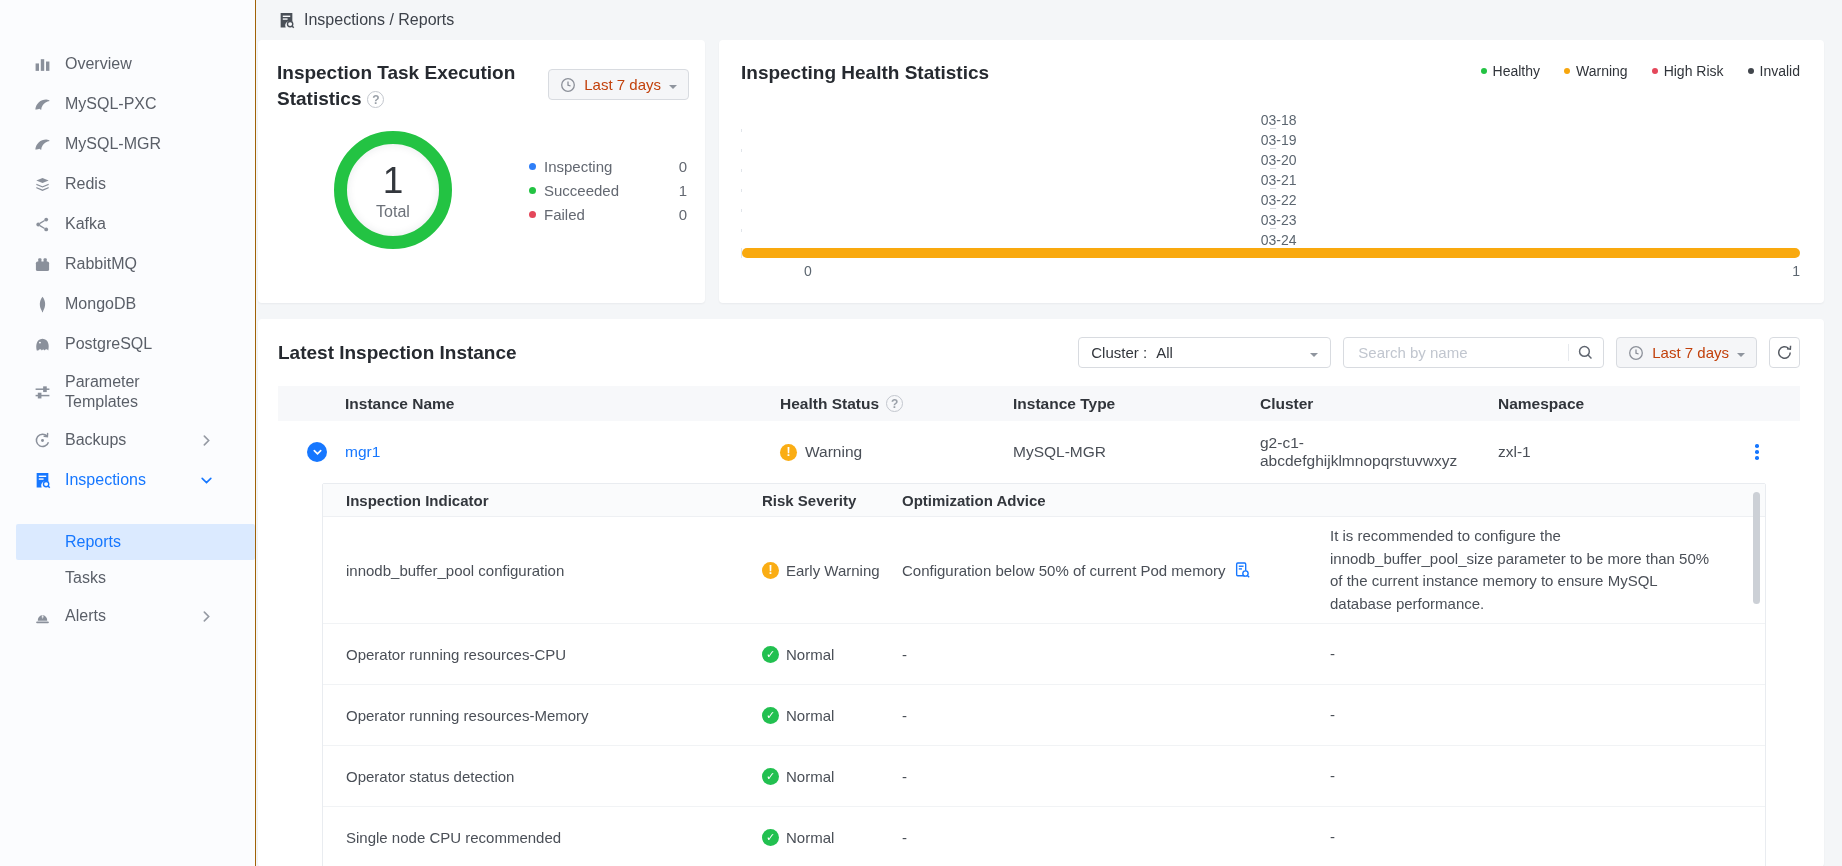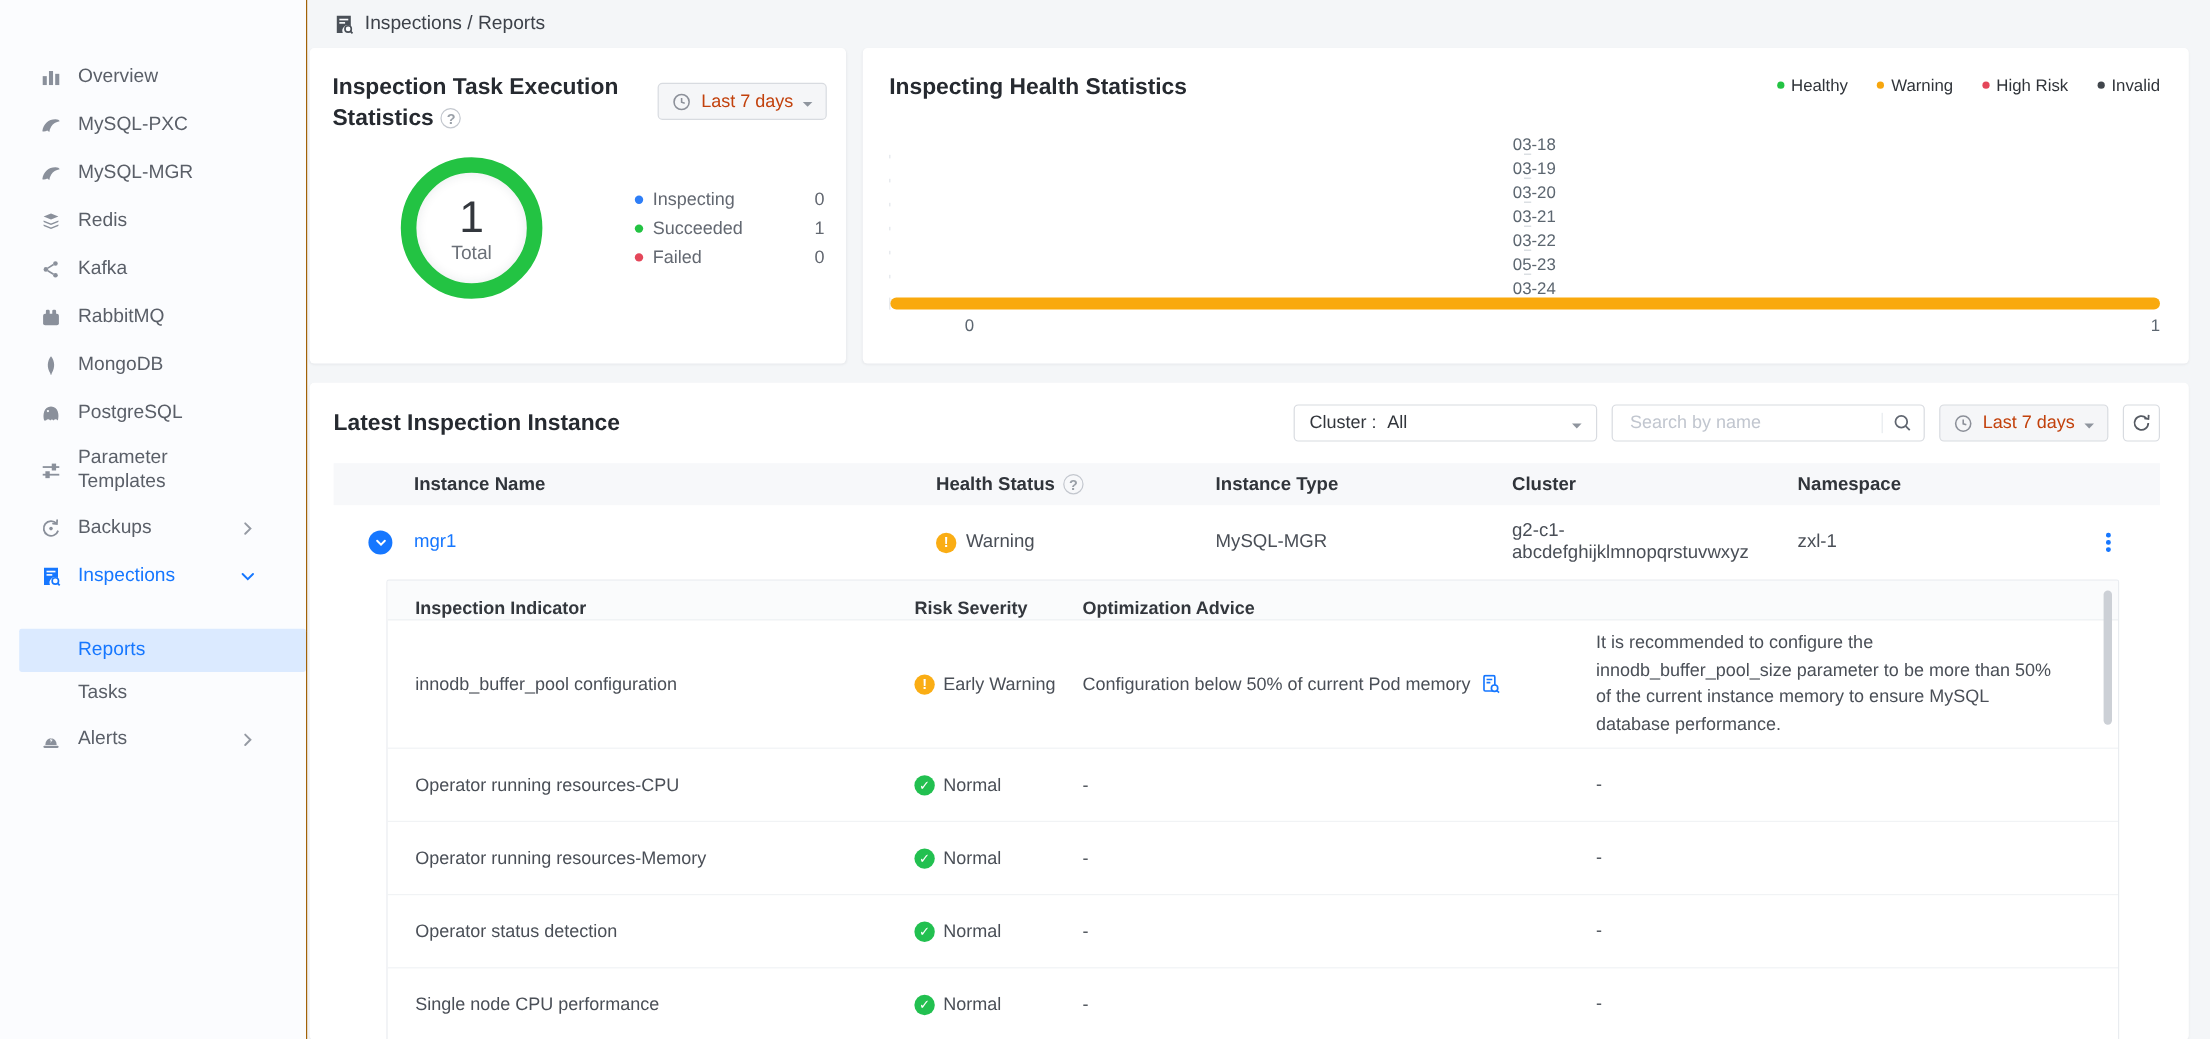--- a/index.html
+++ b/index.html
@@ -125,21 +125,21 @@
     align-items:center; justify-content:center; color:#fff; font-size:12px; font-weight:bold; }
   .badge.warning { background:#faad14; } .badge.warning::before { content:"!"; }
   .badge.normal { background:#22c050; } .badge.normal::before { content:"\2713"; font-size:11px; }
   .hs { display:flex; align-items:center; gap:8px; }
   .kebab { margin-left:auto; margin-right:38px; display:flex; flex-direction:column;
     gap:2.5px; cursor:pointer; padding:3px; }
   .kebab i { width:3.6px; height:3.6px; border-radius:50%; background:#1677ff; }
 
   .dtable { margin-left:44px; width:1444px; border:1px solid #e9ecf0; border-radius:2px;
     background:#fff; position:relative; }
-  .dhead { display:flex; align-items:flex-end; height:33px; background:#fafbfc;
+  .dhead { display:flex; align-items:center; height:33px; background:#fafbfc;
     border-bottom:1px solid #eef0f3; font-weight:bold; font-size:15px; color:#33373d; }
   .dc1 { width:439px; padding-left:23px; }
   .dc2 { width:140px; }
   .dc3 { width:428px; display:flex; align-items:center; gap:8px; }
   .dc4 { flex:1; padding-right:45px; }
   .drow { display:flex; align-items:center; min-height:61px;
     border-bottom:1px solid #f1f3f5; font-size:15px; color:#4a4f57; }
   .drow.tall { min-height:91px; }
   .drow .dc2 { display:flex; align-items:center; gap:7px; }
   .drow .dc4 { line-height:1.5; padding-top:8px; padding-bottom:8px; }
@@ -405,21 +405,21 @@
               <span class="ylab">03-21</span>
               <span class="ytick"></span>
               <div class="track"></div>
             </div>
             <div class="hrow">
               <span class="ylab">03-22</span>
               <span class="ytick"></span>
               <div class="track"></div>
             </div>
             <div class="hrow">
-              <span class="ylab">05-23</span>
+              <span class="ylab">03-23</span>
               <span class="ytick"></span>
               <div class="track"></div>
             </div>
             <div class="hrow">
               <span class="ylab">03-24</span>
               <span class="ytick"></span>
               <div class="track">
                 <div class="hbar" style="width: 100%; background: rgb(249, 169, 14);"></div>
               </div>
             </div>
@@ -565,21 +565,21 @@
                 <div class="dc2">
                   <span class="badge normal"></span>
                   <span>Normal</span>
                 </div>
                 <div class="dc3">
                   <span>-</span>
                 </div>
                 <div class="dc4">-</div>
               </div>
               <div class="drow">
-                <div class="dc1">Single node CPU performance</div>
+                <div class="dc1">Single node CPU recommended</div>
                 <div class="dc2">
                   <span class="badge normal"></span>
                   <span>Normal</span>
                 </div>
                 <div class="dc3">
                   <span>-</span>
                 </div>
                 <div class="dc4">-</div>
               </div>
             </div>

